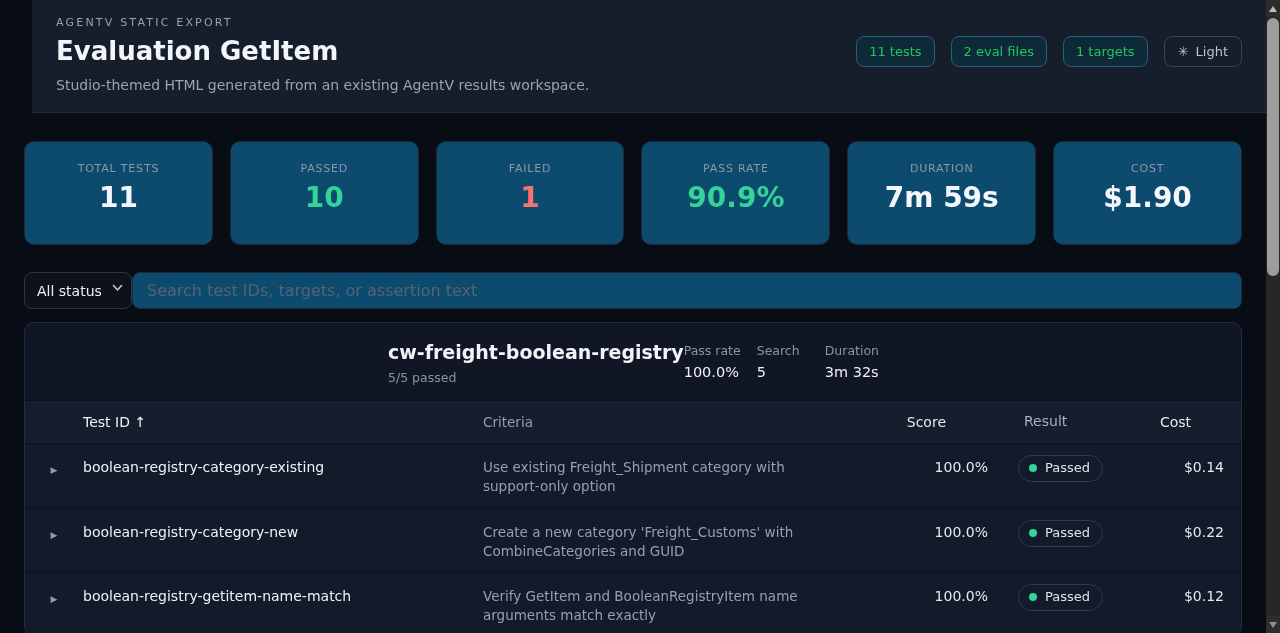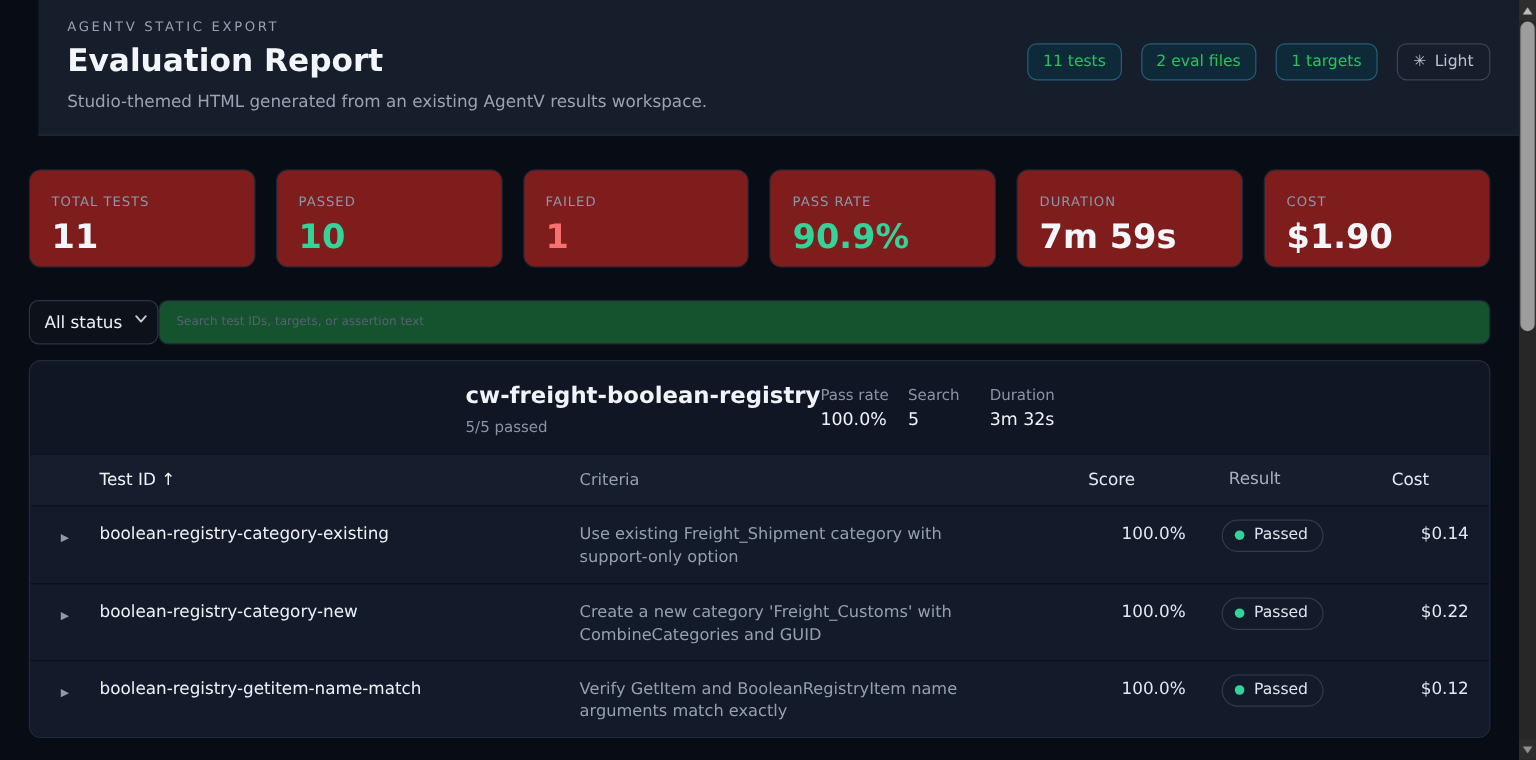--- a/index.html
+++ b/index.html
@@ -37,39 +37,39 @@
   }
   .subtitle { font-size:14px; color:#99a3b2; margin-top:10px; }
 
   
   main { padding:0 24px; }
   .stats {
     margin-top:28px;
     display:grid; grid-template-columns:repeat(6,1fr); gap:17px;
   }
   .stat-card {
-    background:#7f1d1d; border:1px solid #1e2736; border-radius:10px;
-    padding:20px 18px; height:82px;
+    background:#0c4a6e; border:1px solid #1e2736; border-radius:10px;
+    padding:20px 18px; height:104px;text-align:center;
   }
   .stat-label { font-size:11px; letter-spacing:.8px; color:#8d97a9; font-weight:500; }
   .stat-value { font-size:28px; font-weight:700; margin-top:6px; color:#f3f6fb; }
 
   
   .filters { display:flex; margin-top:27px; }
   .select-wrap { position:relative; width:108px; }
   .select-wrap select {
     width:100%; height:37px; appearance:none; -webkit-appearance:none;
     background:#0d1119; border:1px solid #2b3547; border-radius:8px;
     color:#edf1f6; font-size:14px; font-family:inherit; padding:0 26px 0 12px;
     cursor:pointer;
   }
   .chev { position:absolute; right:9px; top:12px; pointer-events:none; line-height:0; }
   .search {
-    flex:1; height:37px; background:#14532d; border:1px solid #1f2939;
-    border-radius:8px; color:#dfe5ee; padding:0 14px; font-size:10px;
+    flex:1; height:37px; background:#0c4a6e; border:1px solid #1f2939;
+    border-radius:8px; color:#dfe5ee; padding:0 14px; font-size:16px;
     font-family:inherit; outline:none;
   }
   .search::placeholder { color:#566274; }
 
   
   .suite-card {
     margin-top:13px; background:#101624; border:1px solid #222c40;
     border-radius:10px; overflow:hidden;
   }
   .suite-head { display:flex; justify-content:center; align-items:flex-start; padding:18px 16px 15px 17px; }
@@ -125,21 +125,21 @@
   .sb-thumb { position:absolute; top:18px; left:1px; width:12px; height:258px; background:#9d9d9d; border-radius:7px; cursor:grab; }
 </style>
 </head>
 <body>
 
 <div class="page">
 
   <header class="banner">
     <div class="eyebrow">AGENTV STATIC EXPORT</div>
     <div class="title-row">
-      <h1>Evaluation Report</h1>
+      <h1>Evaluation GetItem</h1>
       <div class="chips">
         <button class="chip">11 tests</button>
           <button class="chip">2 eval files</button>
           <button class="chip">1 targets</button>
           <button class="btn-theme">
           <span>✳</span>
           <span>Light</span>
         </button>
       </div>
     </div>

